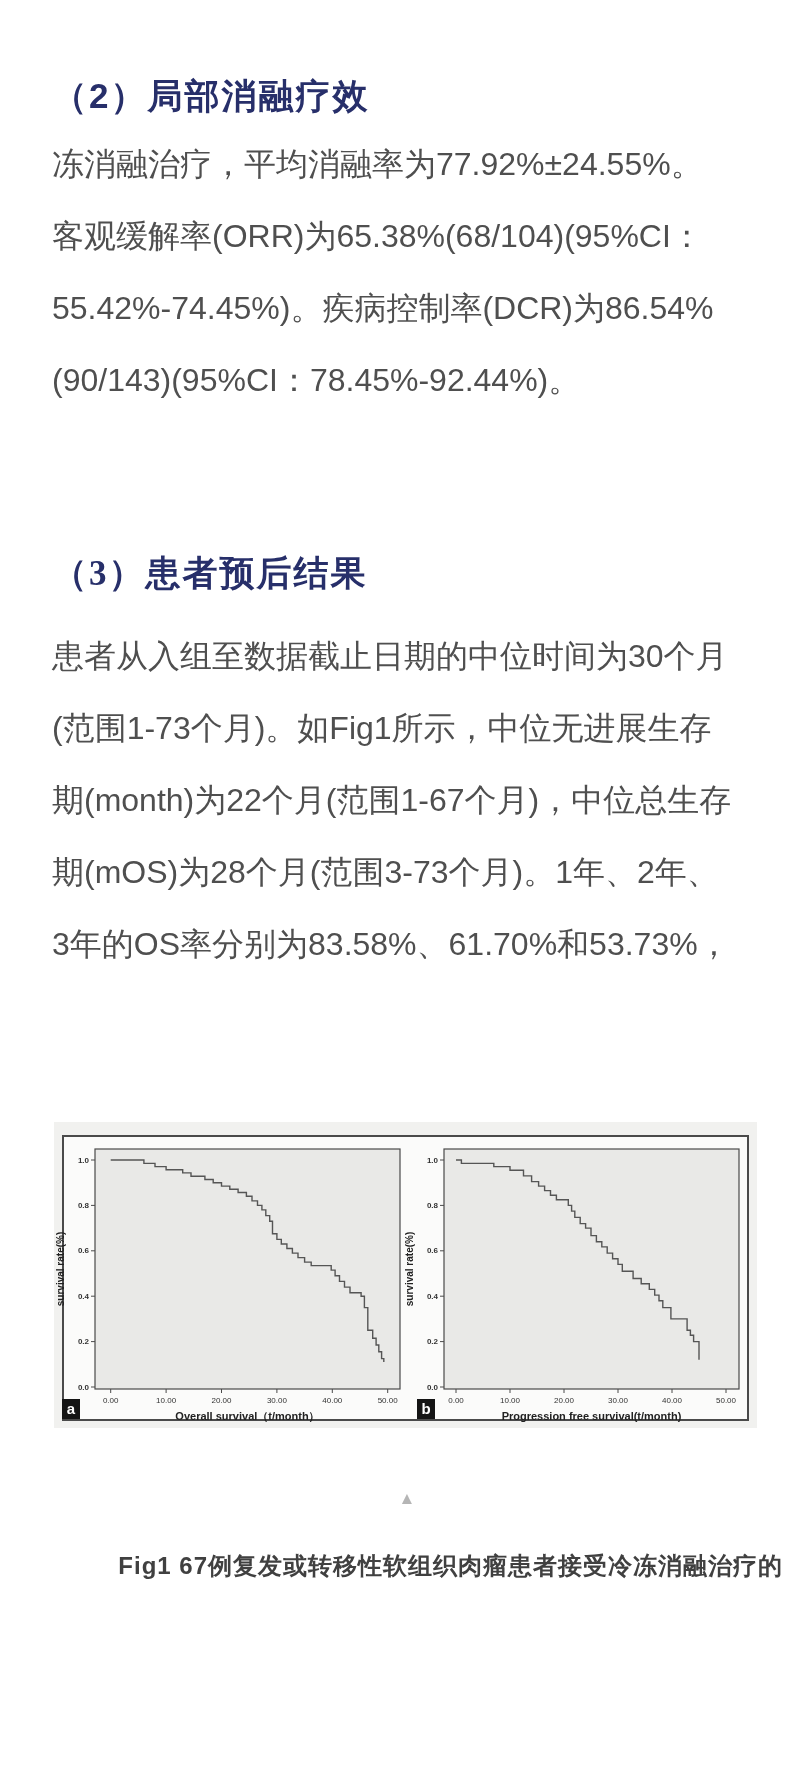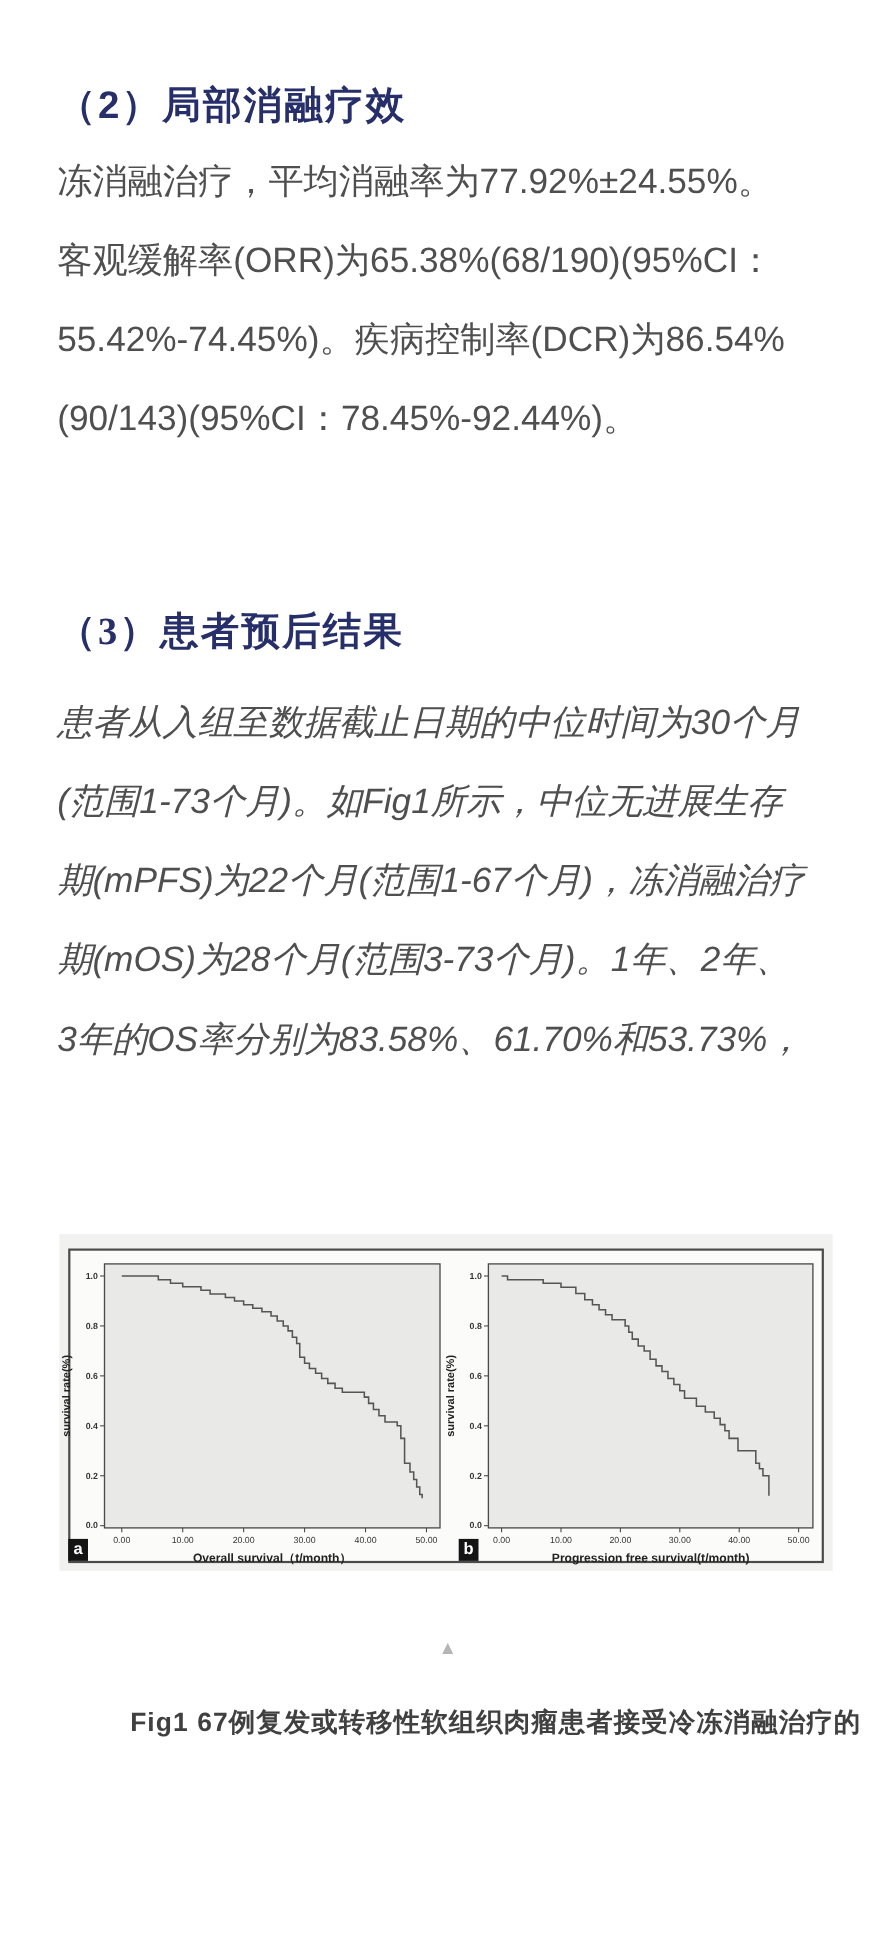--- a/index.html
+++ b/index.html
@@ -5,21 +5,21 @@
   * { margin:0; padding:0; box-sizing:border-box; }
   html,body { background:#ffffff; }
   body { width:800px; height:1778px; position:relative; font-family:"Liberation Sans","DejaVu Sans",sans-serif; }
   .page { position:absolute; left:0; top:0; width:800px; height:1580px; background:#ffffff; overflow:hidden; }
   .card { position:absolute; left:31px; top:0; width:752px; height:1702px; background:#ffffff; }
   .heading { position:absolute; left:21px; width:710px; font-size:35px; font-weight:bold; color:#272f6a; letter-spacing:2px; line-height:44px; }
   .h-2 { top:74px; }
   .h-3 { top:552px;font-family:Liberation Serif, serif; }
   .bodylines { position:absolute; left:21px; width:700px; font-size:32px; color:#4f4f4f; line-height:72px; letter-spacing:0px; }
   .p-1 { top:128px; }
-  .p-2 { top:620px;font-style:italic; }
+  .p-2 { top:620px; }
   .bodylines div { white-space:nowrap; }
   .figure-panel { position:absolute; left:23px; top:1122px; width:703px; height:306px; background:#f1f1ef; }
   .fig-inner { position:absolute; left:8px; top:13px; width:687px; height:286px; background:#fbfbfa; border:2px solid #4a4a4a; }
   .chart-svg { position:absolute; overflow:visible; }
   .panel-letter { position:absolute; top:1399px; width:18px; height:20px; background:#141414; color:#ffffff; font-size:15px; font-weight:bold; text-align:center; line-height:20px; }
   .letter-a { left:31px; }
   .letter-b { left:386px; }
   .collapse-tri { position:absolute; top:1490px; left:0; width:100%; text-align:center; font-size:17px; color:#b5b5b5; line-height:17px; }
   .caption { position:absolute; left:0; width:100%; text-align:right; font-size:24px; font-weight:bold; color:#404040; letter-spacing:1px; }
   .cap-1 { top:1550px; }
@@ -29,31 +29,31 @@
 </head>
 <body>
 
 <div class="page">
   <div class="card">
 
     <div class="heading h-2">（2）局部消融疗效</div>
 
     <div class="bodylines p-1">
         <div>冻消融治疗，平均消融率为77.92%±24.55%。</div>
-        <div>客观缓解率(ORR)为65.38%(68/190)(95%CI：</div>
+        <div>客观缓解率(ORR)为65.38%(68/104)(95%CI：</div>
         <div>55.42%-74.45%)。疾病控制率(DCR)为86.54%</div>
         <div>(90/143)(95%CI：78.45%-92.44%)。</div>
       </div>
 
     <div class="heading h-3">（3）患者预后结果</div>
 
     <div class="bodylines p-2">
         <div>患者从入组至数据截止日期的中位时间为30个月</div>
         <div>(范围1-73个月)。如Fig1所示，中位无进展生存</div>
-        <div>期(mPFS)为22个月(范围1-67个月)，冻消融治疗</div>
+        <div>期(month)为22个月(范围1-67个月)，中位总生存</div>
         <div>期(mOS)为28个月(范围3-73个月)。1年、2年、</div>
         <div>3年的OS率分别为83.58%、61.70%和53.73%，</div>
       </div>
 
     <div class="figure-panel">
       <div class="fig-inner">
         <svg class="chart-svg" id="chart-a" style="left:-9px; top:4px;" width="355" height="292">
             <rect x="40" y="8" width="305" height="240" fill="#e9e9e7" stroke="#4a4a4a" stroke-width="1.2"></rect>
             <line x1="36" y1="246" x2="40" y2="246" stroke="#4a4a4a" stroke-width="1"></line>
             <text x="34" y="248.5" text-anchor="end" font-size="8" fill="#333333" font-weight="bold">0.0</text>

